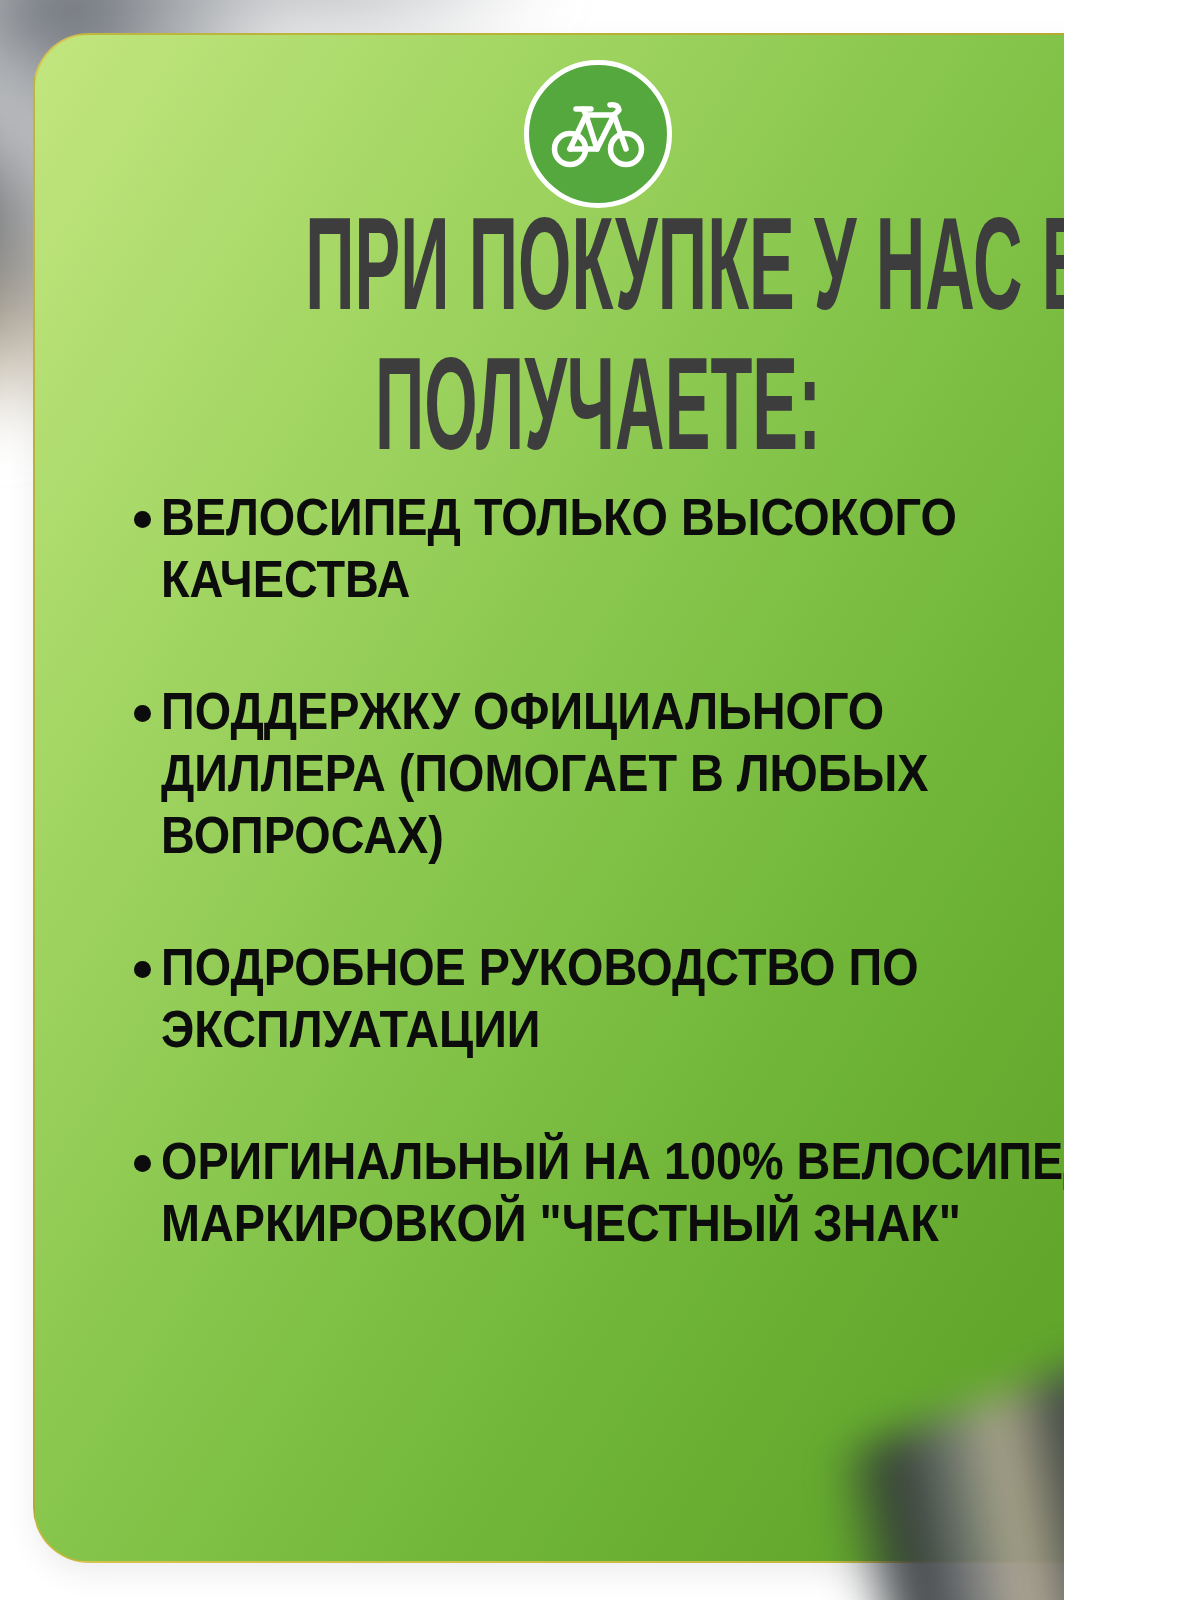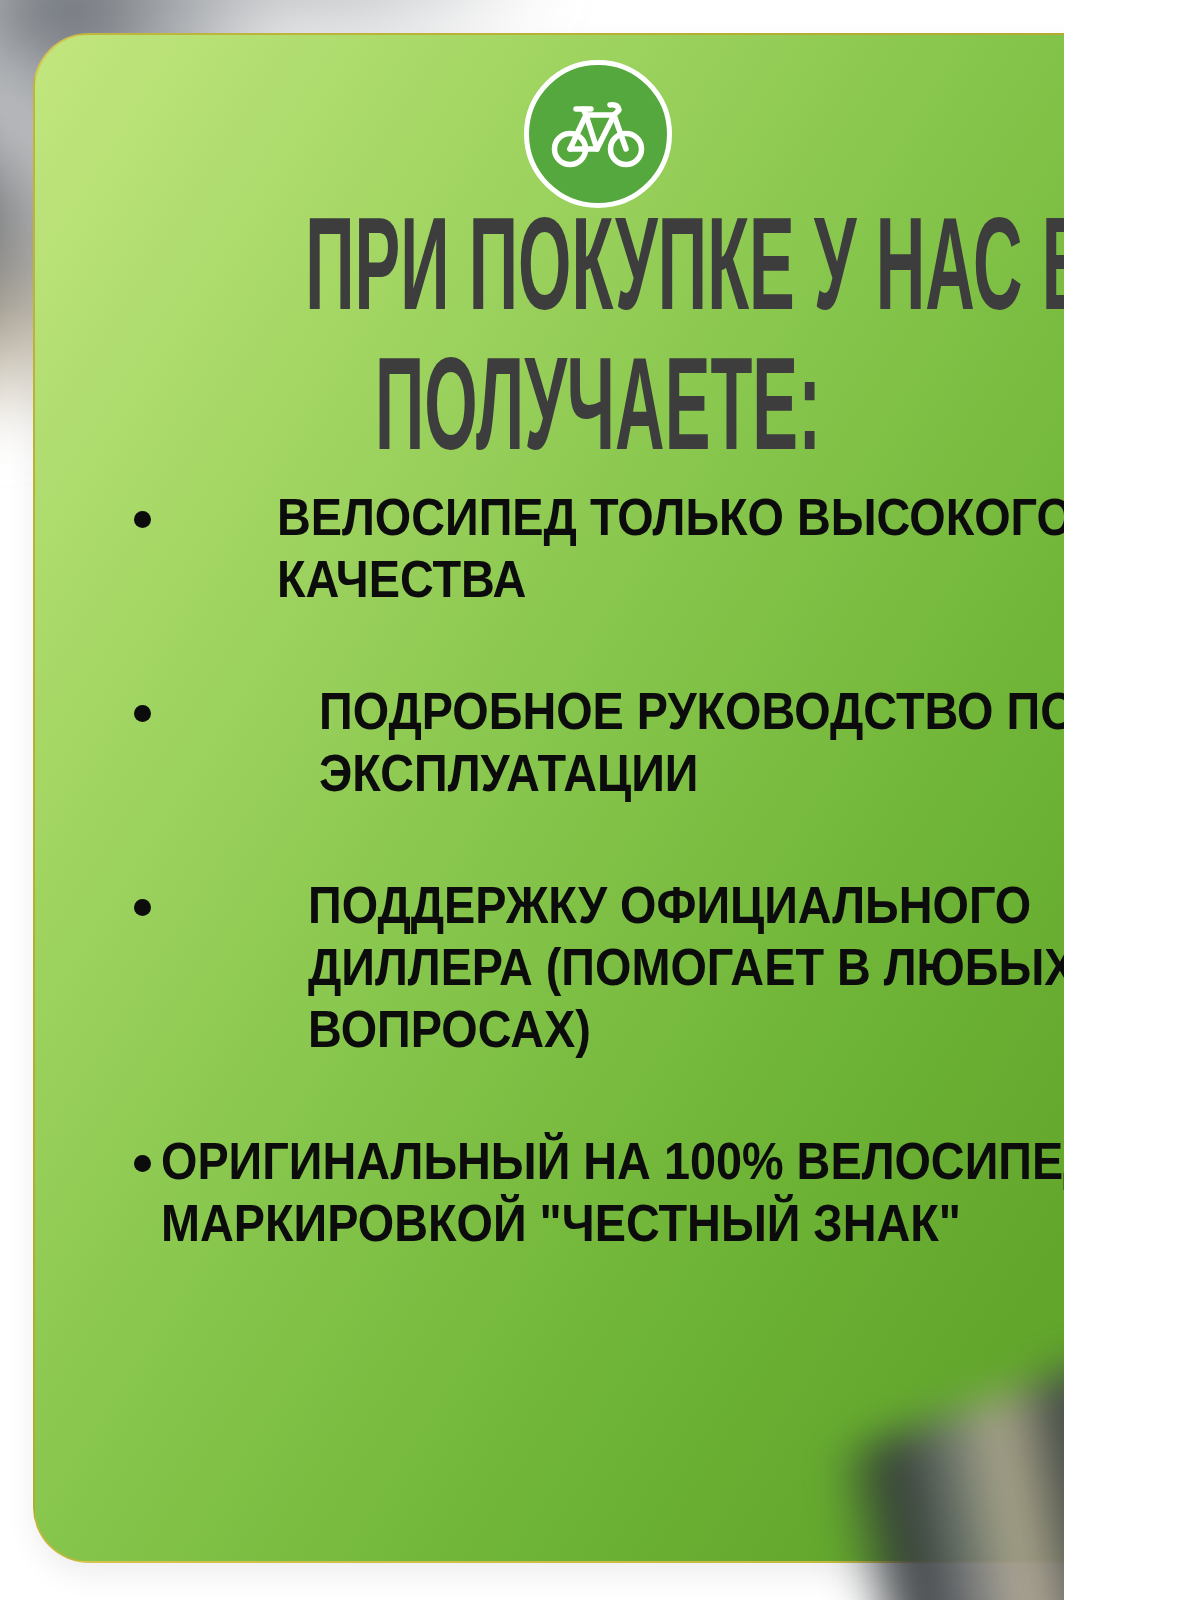--- a/index.html
+++ b/index.html
@@ -78,21 +78,20 @@
 
   .benefits{
     list-style:none;
     margin:12px 0 0 0;
     padding:0 0 0 99px;
   }
   .benefit{
     display:flex;
     align-items:flex-start;
     margin-bottom:70px;
-    justify-content:space-between;
   }
   .benefit:last-child{margin-bottom:0;}
   .dot{
     flex:none;
     width:17px;height:17px;
     margin:25px 10px 0 0;
     border-radius:50%;
     background:#0c0c0c;
   }
   .benefit-text{
@@ -134,28 +133,28 @@
 ПОЛУЧАЕТЕ:</div>
 
     <ul class="benefits">
       <li class="benefit">
         <span class="dot"></span>
         <span class="benefit-text">ВЕЛОСИПЕД ТОЛЬКО ВЫСОКОГО
 КАЧЕСТВА</span>
       </li>
       <li class="benefit">
         <span class="dot"></span>
-        <span class="benefit-text">ПОДРОБНОЕ РУКОВОДСТВО ПО
-ЭКСПЛУАТАЦИИ</span>
+        <span class="benefit-text">ПОДДЕРЖКУ ОФИЦИАЛЬНОГО
+ДИЛЛЕРА (ПОМОГАЕТ В ЛЮБЫХ
+ВОПРОСАХ)</span>
       </li>
       <li class="benefit">
         <span class="dot"></span>
-        <span class="benefit-text">ПОДДЕРЖКУ ОФИЦИАЛЬНОГО
-ДИЛЛЕРА (ПОМОГАЕТ В ЛЮБЫХ
-ВОПРОСАХ)</span>
+        <span class="benefit-text">ПОДРОБНОЕ РУКОВОДСТВО ПО
+ЭКСПЛУАТАЦИИ</span>
       </li>
       <li class="benefit">
         <span class="dot"></span>
         <span class="benefit-text">ОРИГИНАЛЬНЫЙ НА 100% ВЕЛОСИПЕД С
 МАРКИРОВКОЙ "ЧЕСТНЫЙ ЗНАК"</span>
       </li>
     </ul>
 
   </div>
 

